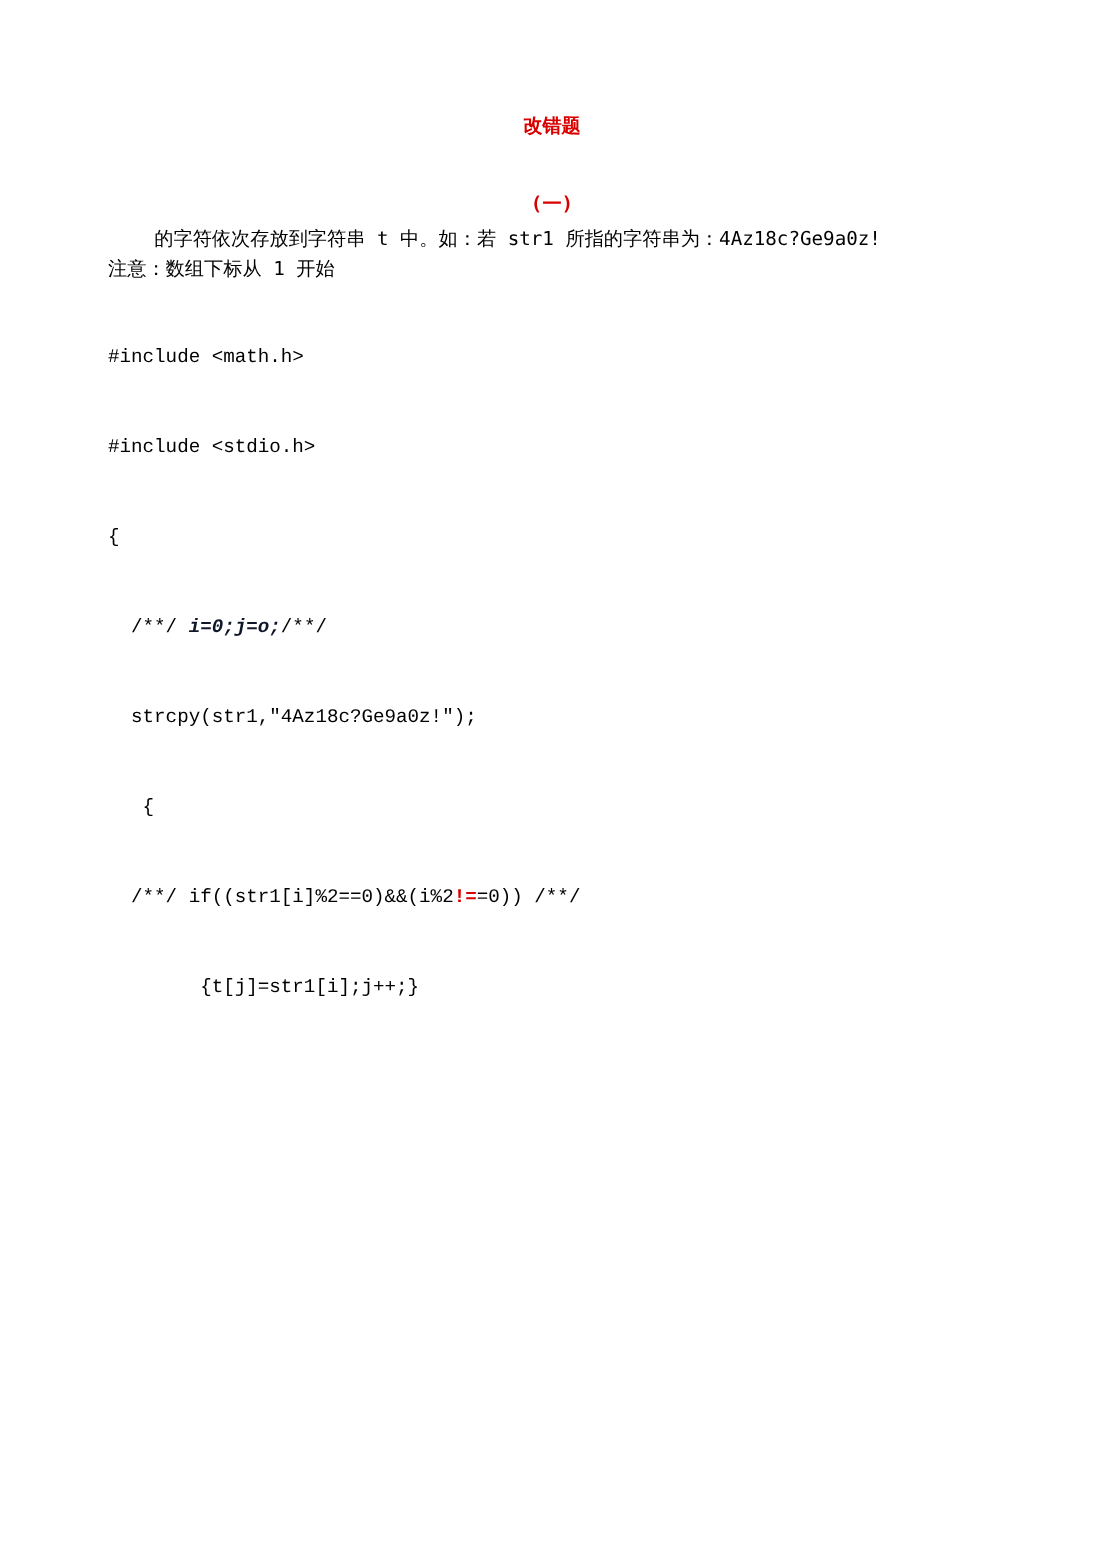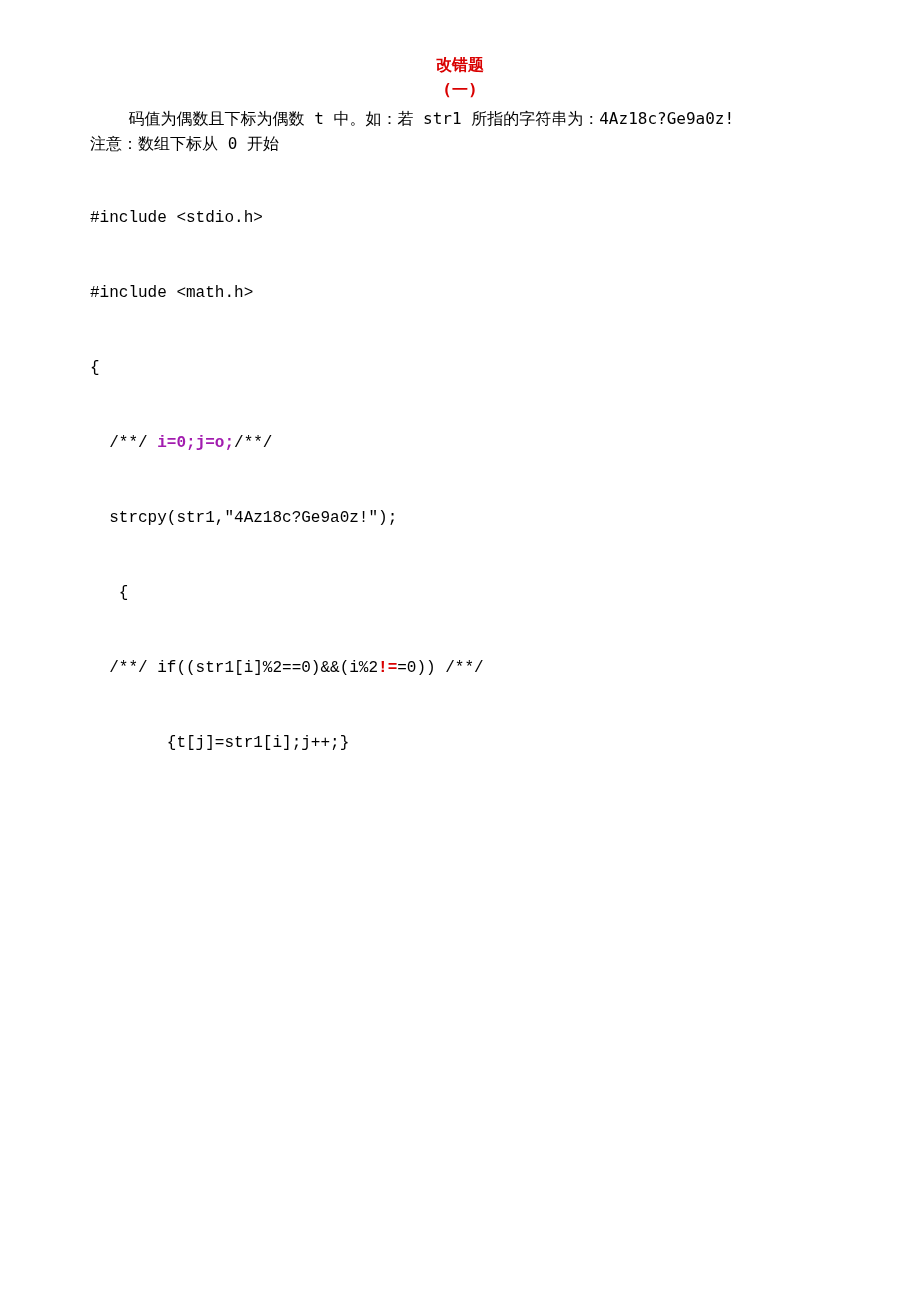--- a/index.html
+++ b/index.html
@@ -16,51 +16,52 @@
     color: #000000;
   }
   .title-block {
     text-align: center;
     font-weight: bold;
     color: #d90000;
     margin-bottom: 4px;
   }
   .title-line {
     display: block;
+    margin-top: 40px;
   }
   .para {
     white-space: pre-wrap;
     word-break: break-all;
   }
   .code {
     font-family: "Courier New", monospace;
     white-space: pre;
     line-height: 25px;
   }
   .code .line { display: block; }
   .red { color: #d90000; }
-  .blue { color: #a21caf; }
+  .blue { color: #0f172a; font-style: italic; }
   .bold { font-weight: bold; }
 </style>
 </head>
 <body>
 
 <div class="page">
 
   <div class="title-block">
     <span class="title-line">改错题</span>
     <span class="title-line">(一)</span>
   </div>
 
-  <div class="para">    码值为偶数且下标为偶数 t 中。如：若 str1 所指的字符串为：4Az18c?Ge9a0z!</div>
-  <div class="para">注意：数组下标从 0 开始</div>
+  <div class="para">    的字符依次存放到字符串 t 中。如：若 str1 所指的字符串为：4Az18c?Ge9a0z!</div>
+  <div class="para">注意：数组下标从 1 开始</div>
 
   <div class="code">
+    <span class="line">#include &lt;math.h&gt;</span>
     <span class="line">#include &lt;stdio.h&gt;</span>
-    <span class="line">#include &lt;math.h&gt;</span>
     <span class="line">{</span>
     <span class="line"><span>  /**/ </span><span class="blue bold">i=0;j=o;</span><span>/**/</span></span>
     <span class="line">  strcpy(str1,"4Az18c?Ge9a0z!");</span>
     <span class="line">   {</span>
     <span class="line"><span>  /**/ if((str1[i]%2==0)&amp;&amp;(i%2</span><span class="red bold">!=</span><span>=0)) /**/</span></span>
     <span class="line">        {t[j]=str1[i];j++;}</span>
     
     
     
     

